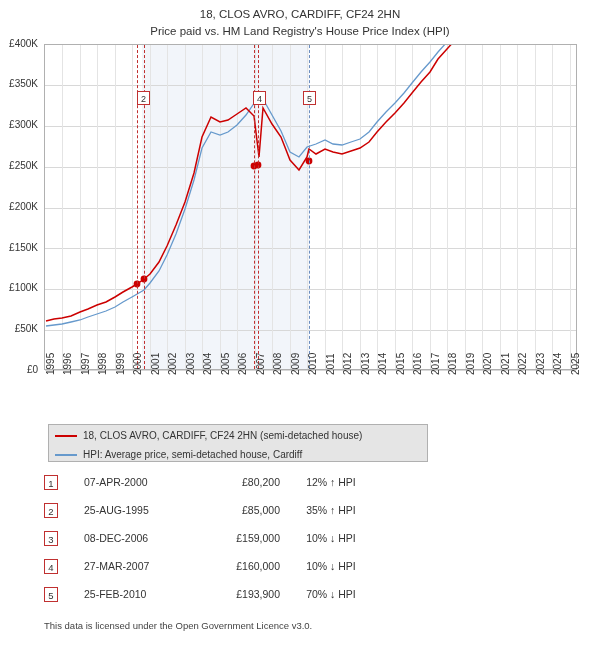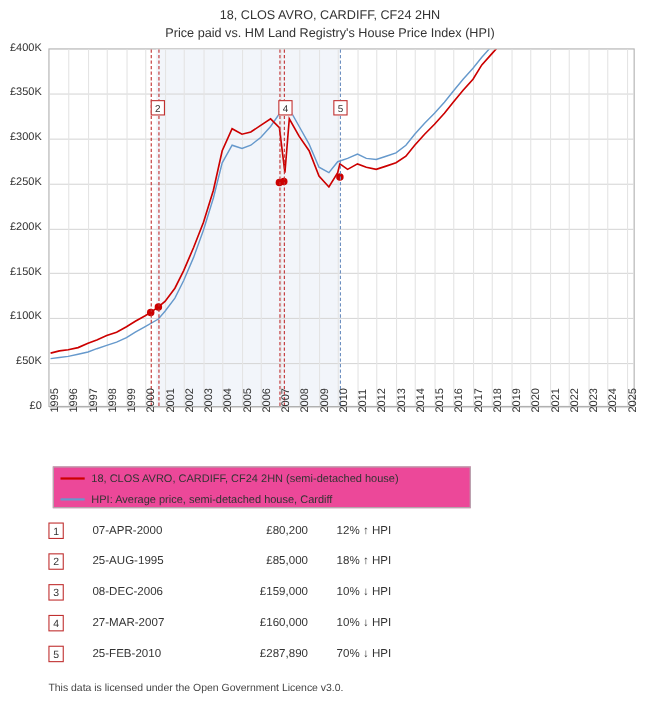--- a/index.html
+++ b/index.html
@@ -112,21 +112,21 @@
     text-align: center;
     box-sizing: border-box;
   }
   .legend {
     position: absolute;
     left: 48px;
     top: 424px;
     width: 380px;
     height: 38px;
     border: 1px solid #b0b0b0;
-    background: #ec4899;
+    background: #e5e5e5;
     box-sizing: border-box;
   }
   .legend-row {
     position: relative;
     height: 17px;
     margin: 2px 0 0 6px;
     font-size: 10px;
     color: #333333;
     line-height: 17px;
     white-space: nowrap;
@@ -173,24 +173,24 @@
   }
   .tprice {
     position: absolute;
     left: 170px;
     top: 6px;
     width: 66px;
     text-align: right;
   }
   .thpi {
     position: absolute;
-    left: 262px;
+    left: 244px;
     top: 6px;
     width: 86px;
-    text-align: left;
+    text-align: center;
   }
   .footer {
     position: absolute;
     left: 44px;
     top: 620px;
     font-size: 9.5px;
     color: #444444;
     line-height: 12px;
   }
 </style>
@@ -328,38 +328,38 @@
     <div class="trow">
       <div class="tnum">1</div>
       <div class="tdate">07-APR-2000</div>
       <div class="tprice">£80,200</div>
       <div class="thpi">12% ↑ HPI</div>
     </div>
     <div class="trow">
       <div class="tnum">2</div>
       <div class="tdate">25-AUG-1995</div>
       <div class="tprice">£85,000</div>
-      <div class="thpi">18% ↑ HPI</div>
+      <div class="thpi">35% ↑ HPI</div>
     </div>
     <div class="trow">
       <div class="tnum">3</div>
       <div class="tdate">08-DEC-2006</div>
       <div class="tprice">£159,000</div>
       <div class="thpi">10% ↓ HPI</div>
     </div>
     <div class="trow">
       <div class="tnum">4</div>
       <div class="tdate">27-MAR-2007</div>
       <div class="tprice">£160,000</div>
       <div class="thpi">10% ↓ HPI</div>
     </div>
     <div class="trow">
       <div class="tnum">5</div>
       <div class="tdate">25-FEB-2010</div>
-      <div class="tprice">£287,890</div>
+      <div class="tprice">£193,900</div>
       <div class="thpi">70% ↓ HPI</div>
     </div>
   </div>
 
   <div class="footer">
     <div>This data is licensed under the Open Government Licence v3.0.</div>
   </div>
 
 </div>
 

